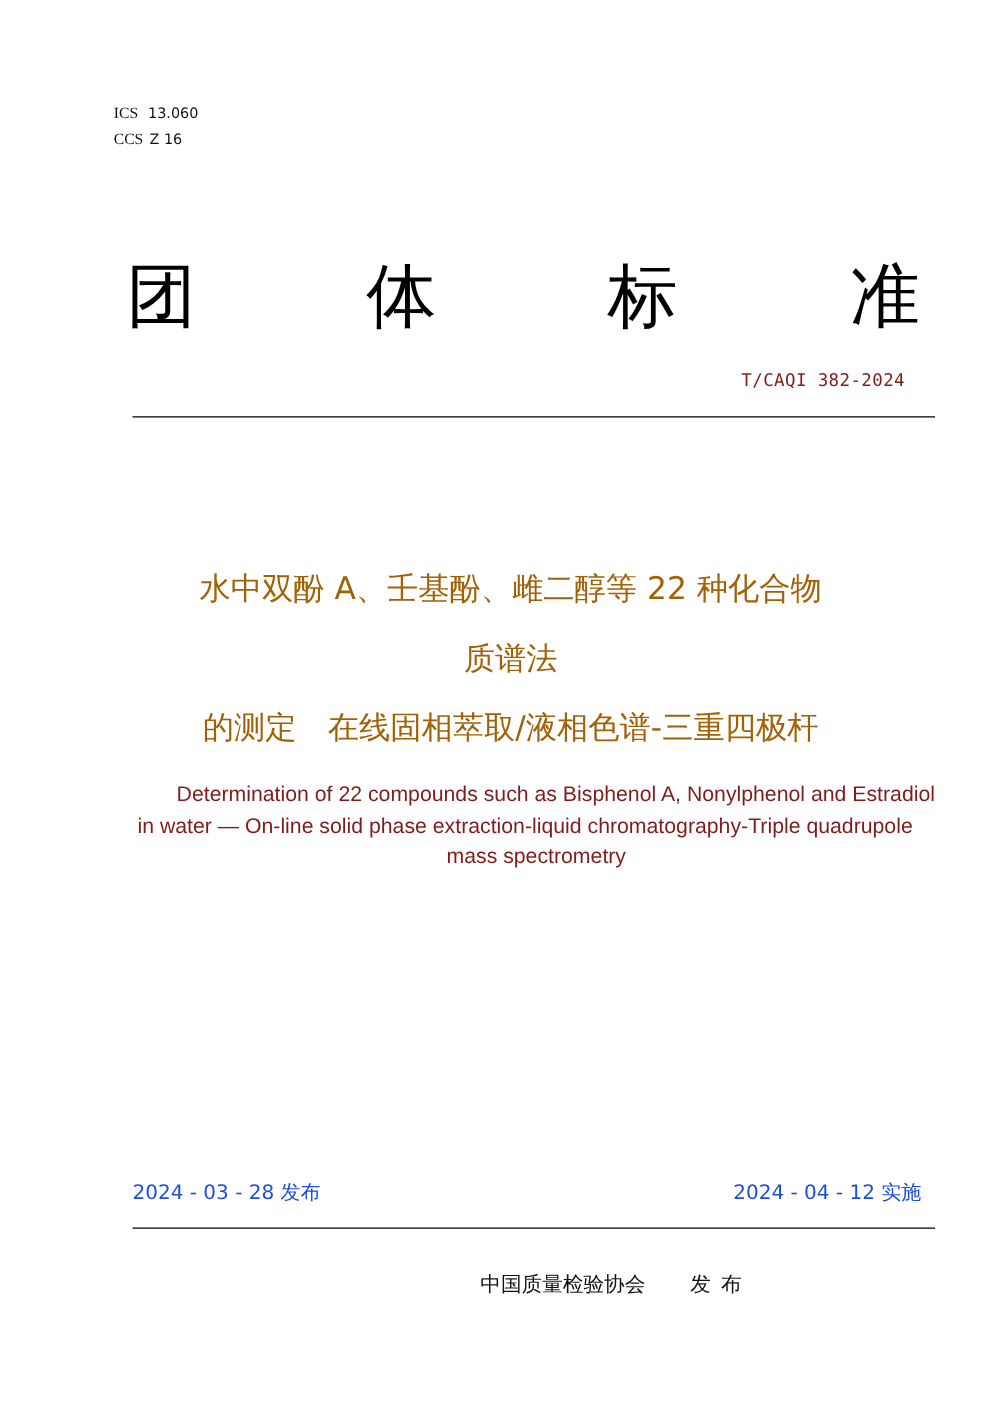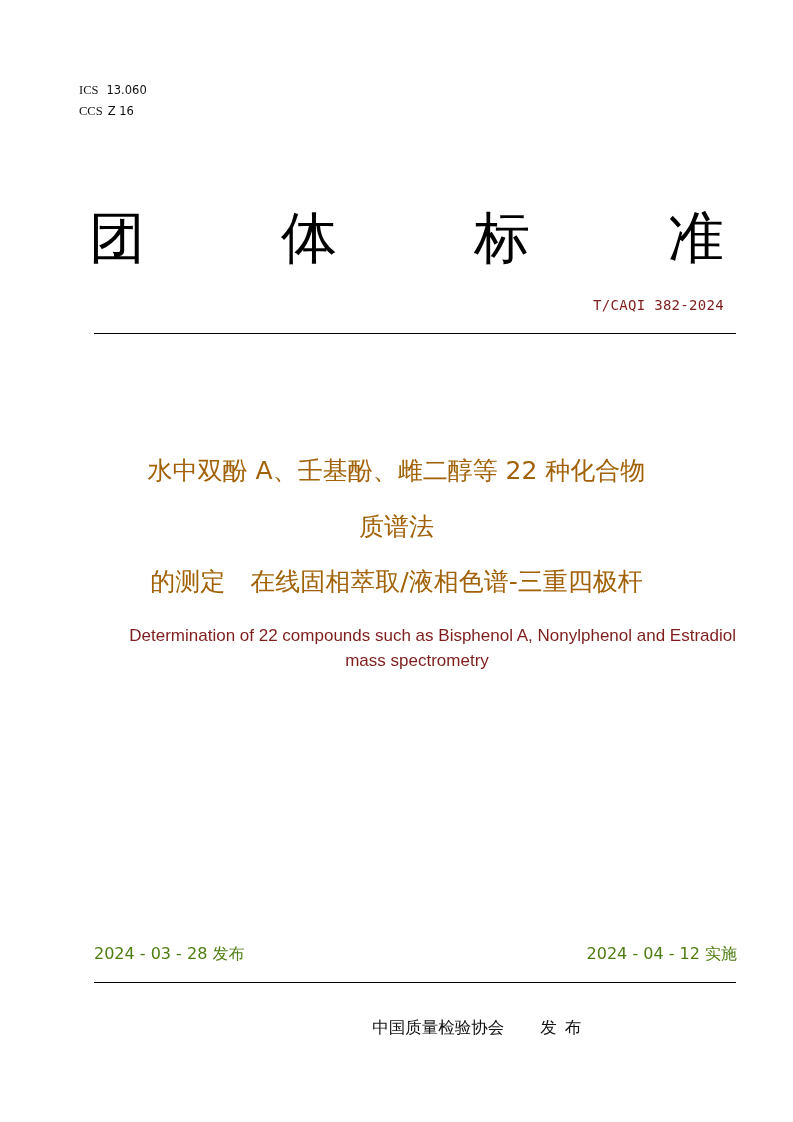--- a/index.html
+++ b/index.html
@@ -8,21 +8,21 @@
       background: #ffffff;
     }
     body {
       width: 793px;
       height: 1122px;
       position: relative;
       overflow: hidden;
       color: #000000;
       font-family: "DejaVu Sans", "Liberation Sans", sans-serif;
     }
-    .abs { position: absolute; }
+    .abs { position: absolute; margin-left: 12px; }
 
     .classification {
       left: 79px;
       top: 80px;
       font-family: "Liberation Serif", "DejaVu Serif", serif;
       font-size: 12.5px;
       line-height: 21px;
       color: #111;
     }
     .classification .row span.code {
@@ -93,21 +93,21 @@
       text-align: center;
     }
     .en-title .line { display: block; white-space: nowrap; }
     .en-title .line.first { text-align: right; }
     .en-title .line.second { text-align: left; }
 
     .date {
       top: 944px;
       font-family: "DejaVu Sans", sans-serif;
       font-size: 16px;
-      color: #4d7c0f;
+      color: #1d4ed8;
       white-space: pre;
     }
     .date.issue { left: 94px; }
     .date.impl { right: 56px; }
 
     .publisher {
       left: 0;
       width: 793px;
       top: 998px;
       text-align: center;
@@ -144,20 +144,21 @@
 <div class="abs rule top"></div>
 
 <div class="abs zh-title">
   <span class="line">水中双酚 A、壬基酚、雌二醇等 22 种化合物</span>
   <span class="line">质谱法</span>
   <span class="line">的测定　在线固相萃取/液相色谱-三重四极杆</span>
 </div>
 
 <div class="abs en-title">
   <span class="line first">Determination of 22 compounds such as Bisphenol A, Nonylphenol and Estradiol</span>
+  <span class="line second">in water — On-line solid phase extraction-liquid chromatography-Triple quadrupole</span>
   <span class="line">mass spectrometry</span>
 </div>
 
 <div class="abs date issue">2024 - 03 - 28 发布</div>
 <div class="abs date impl">2024 - 04 - 12 实施</div>
 
 <div class="abs rule bottom"></div>
 
 <div class="abs publisher">
   <span class="org">中国质量检验协会</span><span class="act">发布</span>

